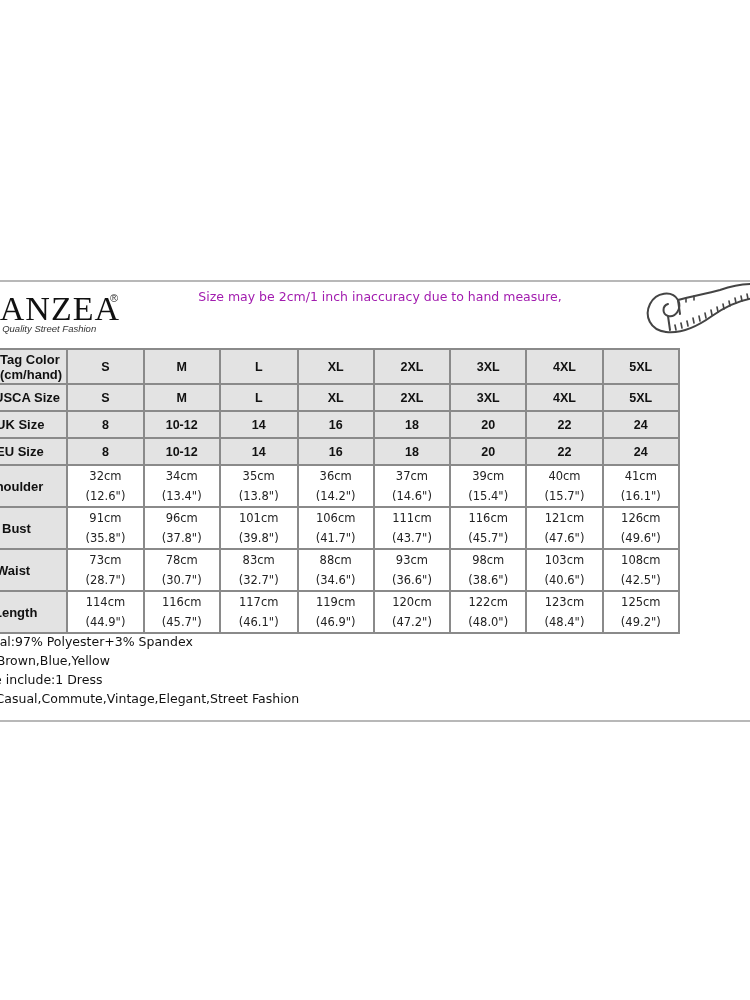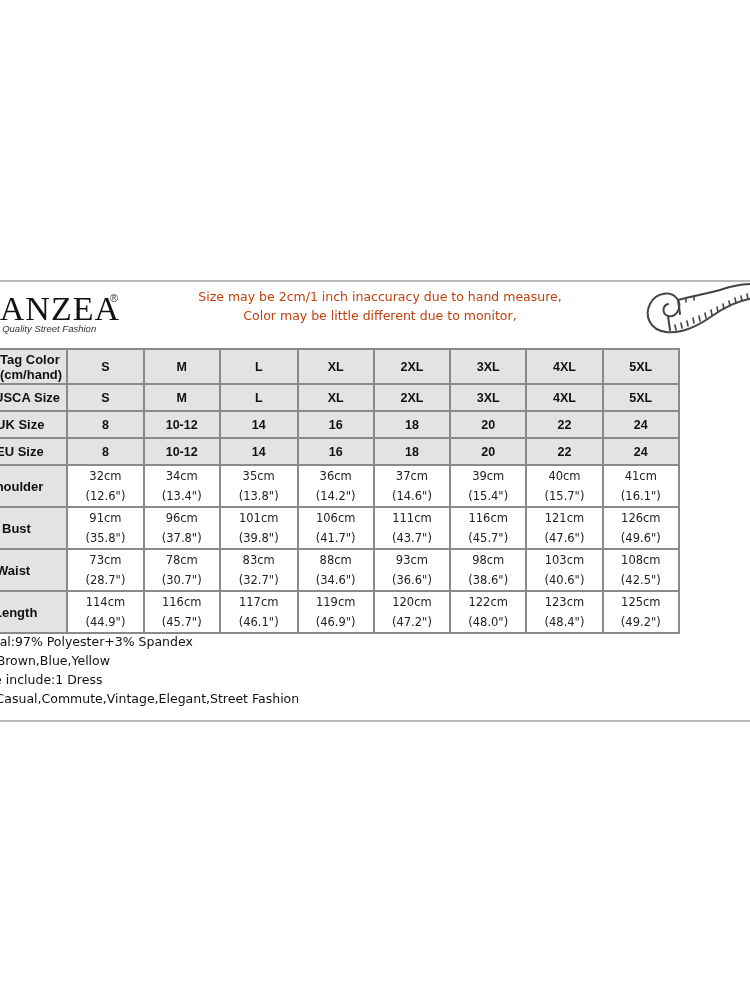--- a/index.html
+++ b/index.html
@@ -2,21 +2,21 @@
 <html><head>
 <meta charset="utf-8">
 <style>
   html, body { margin:0; padding:0; }
   body { width:750px; height:1000px; background:#ffffff; position:relative; overflow:hidden; font-family:"Liberation Sans", sans-serif; color:#222; }
   .hr { position:absolute; left:0; width:750px; height:2px; background:#b8b8b8; }
   .logo { position:absolute; left:-22px; top:290px; width:190px; height:50px; }
   .logo-word { position:absolute; left:0; top:0; font-family:"Liberation Serif", serif; font-size:34px; letter-spacing:1px; color:#111; font-weight:normal; }
   .logo-reg { position:absolute; left:132px; top:2px; font-size:11px; color:#333; }
   .logo-tag { position:absolute; left:2px; top:33px; font-size:9.5px; color:#333; font-style:italic; white-space:nowrap; }
-  .notice { position:absolute; left:190px; top:287px; width:380px; text-align:center; font-family:"DejaVu Sans", sans-serif; font-size:12.5px; line-height:19px; color:#c2410c; }
+  .notice { position:absolute; left:190px; top:287px; width:380px; text-align:center; font-family:"DejaVu Sans", sans-serif; font-size:12.5px; line-height:19px; color:#a21caf; }
   .tape { position:absolute; left:636px; top:280px; width:120px; height:62px; }
   table.sz { position:absolute; left:-70px; top:348px; border-collapse:collapse; table-layout:fixed; }
   table.sz td { border:2px solid #8a8a8a; text-align:center; padding:0; }
   table.sz td.lbl { background:#e3e3e3; font-weight:bold; font-size:13px; text-align:left; padding-left:6px; color:#111; line-height:15px; }
   table.sz tr.head td.v { background:#e3e3e3; font-weight:bold; font-size:12.5px; color:#111; }
   table.sz tr.meas td.v { background:#ffffff; font-family:"DejaVu Sans", sans-serif; font-size:11.5px; line-height:20px; color:#222; }
   .info { position:absolute; left:-40px; top:632px; font-family:"DejaVu Sans", sans-serif; font-size:12.5px; line-height:19px; color:#111; }
   .info div { white-space:nowrap; }
 </style>
 </head>
@@ -25,21 +25,20 @@
 <div class="hr" style="top:280px;"></div>
 
 <div class="logo">
   <span class="logo-word">ZANZEA</span>
   <span class="logo-reg">®</span>
   <span class="logo-tag">High Quality Street Fashion</span>
 </div>
 
 <div class="notice">
   <div>Size may be 2cm/1 inch inaccuracy due to hand measure,</div>
-  <div>Color may be little different due to monitor,</div>
 </div>
 
 <svg class="tape" viewBox="0 0 120 62" fill="none" stroke="#444" stroke-width="2" stroke-linecap="round" stroke-linejoin="round">
   <path d="M30 52 C14 50 8 36 14 24 C20 12 36 10 42 20 C46 28 40 38 32 36 C26 34 26 26 32 24"></path>
   <path d="M30 52 C46 54 62 46 76 36 C90 26 104 20 118 18"></path>
   <path d="M42 20 C56 16 70 14 84 10 C96 6 108 4 118 4"></path>
   <path d="M32 36 L34 50"></path>
   <path d="M42 20 L44 34"></path>
   <g stroke-width="1.6">
     <path d="M40 50 L39 45"></path>

